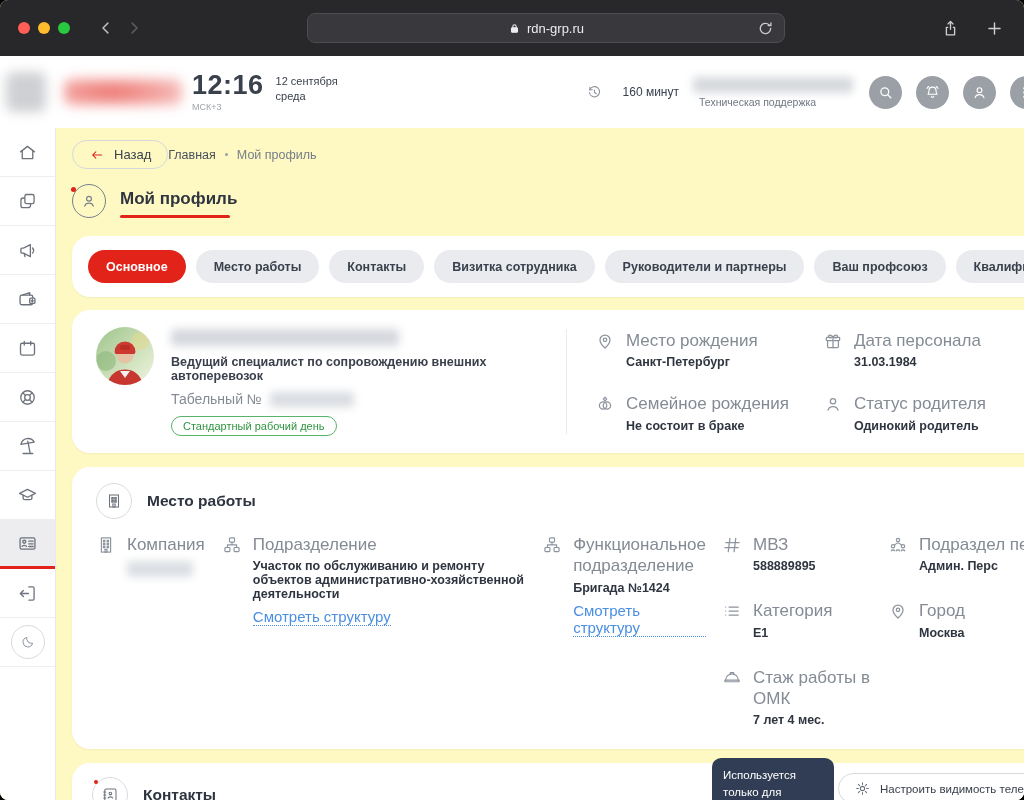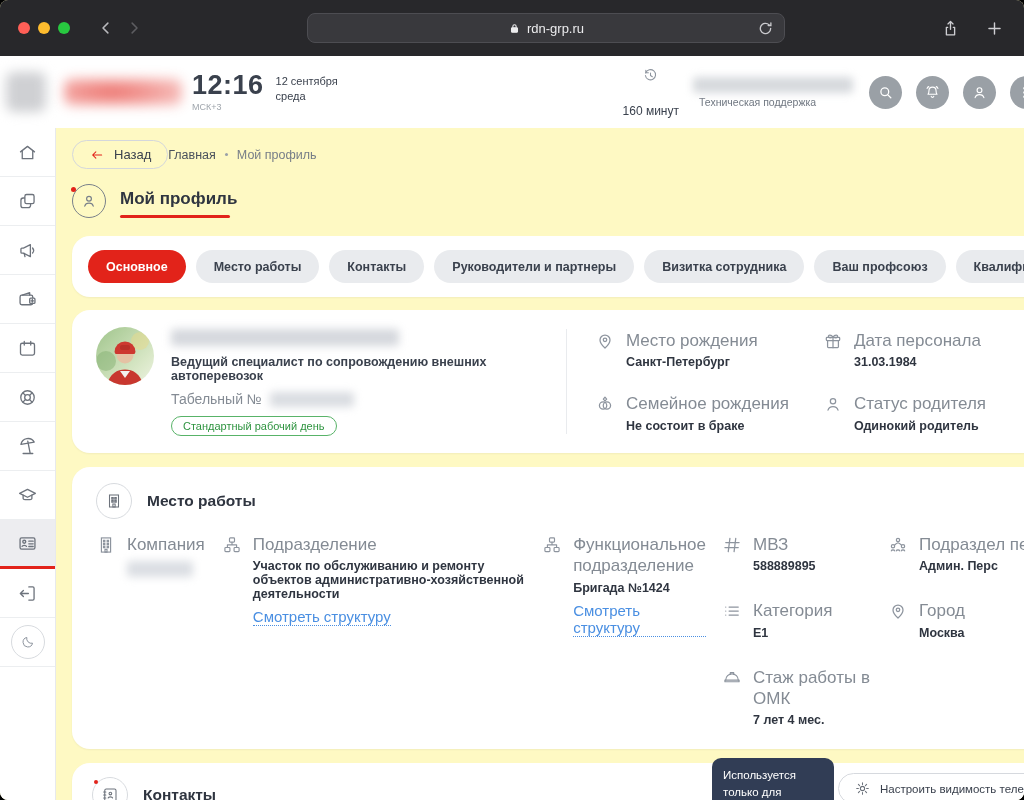--- a/index.html
+++ b/index.html
@@ -21,21 +21,21 @@
   
   .app-header { height:72px; background:#fff; display:flex; align-items:center; position:relative; }
   .logo-zone { width:192px; height:72px; position:relative; flex:none; }
   .logo-blur-sq { position:absolute; left:6px; top:16px; width:40px; height:40px; background:#cfd0d3; border-radius:8px; filter:blur(6px); }
   .logo-blur-red { position:absolute; left:64px; top:22px; width:118px; height:28px; background:radial-gradient(ellipse at 40% 50%, rgba(226,35,26,.65), rgba(226,35,26,.18)); border-radius:8px; filter:blur(6px); }
   .time-block { display:flex; gap:12px; }
   .time-big { font-size:27px; font-weight:600; color:#3a414d; letter-spacing:.5px; line-height:1; }
   .time-tz { font-size:9px; color:#a0a6ad; margin-top:3px; }
   .date-lines { font-size:11px; color:#3a414d; line-height:1.4; padding-top:2px; }
   .header-right { margin-left:auto; display:flex; align-items:center; gap:14px; }
-  .minutes { display:flex; align-items:center; gap:20px; color:#3a414d; font-size:12px;flex-direction:column; }
+  .minutes { display:flex; align-items:center; gap:20px; color:#3a414d; font-size:12px; }
   .minutes .ic { color:#8d949e; }
   .support-block { width:162px; }
   .support-blur { height:16px; width:160px; background:#d6d9dd; border-radius:3px; filter:blur(5px); }
   .support-label { font-size:10.5px; color:#6f7680; margin-top:3px; padding-left:6px; white-space:nowrap; }
   .hcircle { width:33px; height:33px; border-radius:50%; background:#9aa0a6; color:#fff; display:flex; align-items:center; justify-content:center; flex:none; }
   .hcircle.cut { margin-right:-19px; }
 
   
   .body-row { display:flex; height:672px; }
   .sidebar { width:56px; background:#fff; border-right:1px solid #e7e9ec; flex:none; }
@@ -351,22 +351,22 @@
             </span>
         </span>
         <h1 class="page-title">Мой профиль</h1>
       </div>
 
       <div class="card tabs-card">
         <div class="tabs">
           <button class="tab active">Основное</button>
           <button class="tab">Место работы</button>
           <button class="tab">Контакты</button>
+          <button class="tab">Визитка сотрудника</button>
           <button class="tab">Руководители и партнеры</button>
-          <button class="tab">Визитка сотрудника</button>
           <button class="tab">Ваш профсоюз</button>
           <button class="tab">Квалификация</button>
 
         </div>
       </div>
 
       <div class="card profile-card">
         <div class="pc-left">
           <span class="avatar">
             <svg width="58" height="58" viewBox="0 0 58 58">

